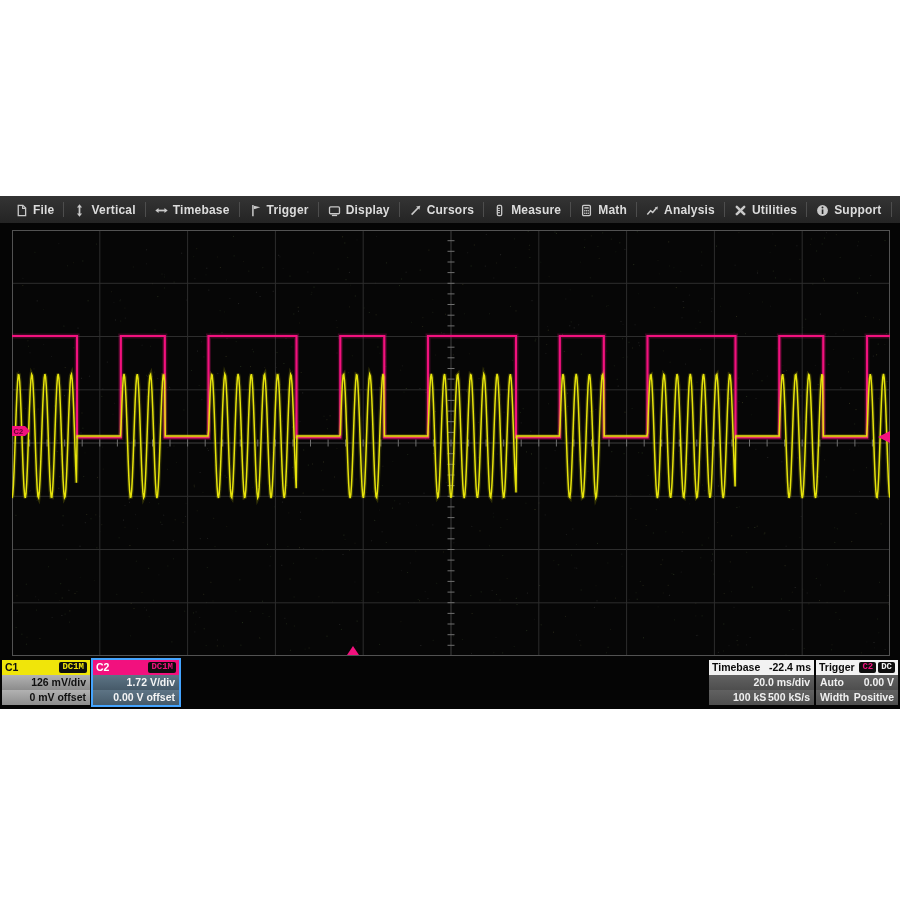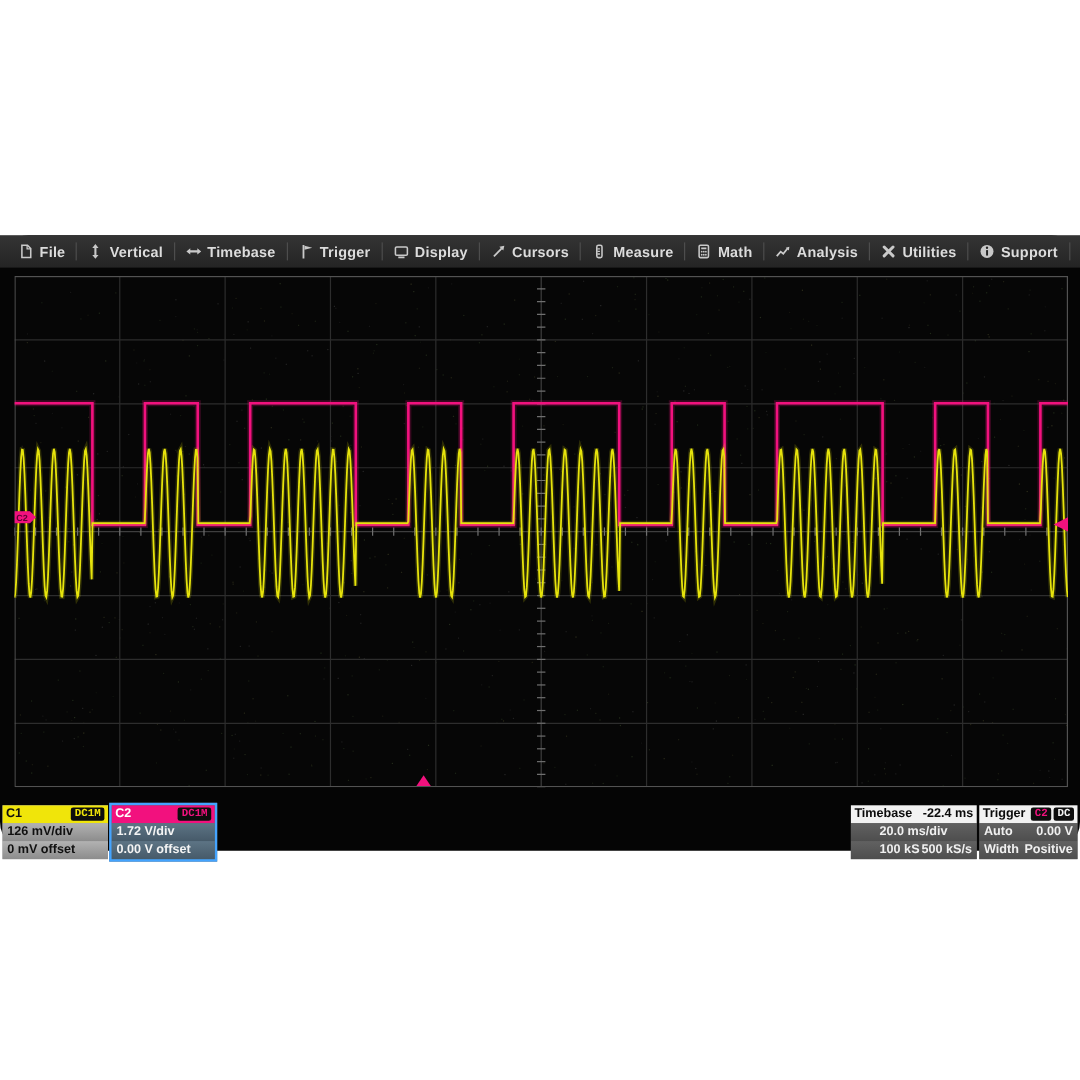--- a/index.html
+++ b/index.html
@@ -1,40 +1,40 @@
 <!DOCTYPE html>
 <html><head>
 <meta charset="utf-8">
 <style>
   * { margin:0; padding:0; box-sizing:border-box; }
   html,body { width:900px; height:900px; background:#ffffff; font-family:"Liberation Sans", sans-serif; }
   .screen { position:relative; width:900px; height:900px; background:#fff; overflow:hidden; }
 
-  .scope { position:absolute; left:0; top:196px; width:900px; height:513px; background:#050505;border-radius:24px; }
+  .scope { position:absolute; left:0; top:196px; width:900px; height:513px; background:#050505; }
 
   
   .menubar { position:absolute; left:0; top:0; width:900px; height:27px;
              background:linear-gradient(#343434,#242424);
              display:flex; align-items:center; padding-left:6px; }
   .mi { display:flex; align-items:center; height:27px; padding:0 9px; cursor:default; }
   .mi .ic { width:13px; height:13px; margin-right:5px; display:inline-block; }
   .mi .lbl { font-size:12px; font-weight:700; color:#dcdcdc; letter-spacing:.2px; }
   .msep { width:1px; height:15px; background:#4d4d4d; }
 
   
   .plot { position:absolute; left:12px; top:34px; width:878px; height:426px; background:#060606; }
   .plot svg { display:block; }
 
   
   .descrow { position:absolute; left:0; top:461px; width:900px; height:52px; }
-  .dbox { position:absolute; overflow:hidden; font-weight:700;margin-top:11px; }
+  .dbox { position:absolute; overflow:hidden; font-weight:700; }
   .dhdr { height:15px; display:flex; justify-content:space-between; align-items:center;
           padding:0 3px; font-size:10.5px; line-height:15px; }
   .drow { height:15px; font-size:10.5px; line-height:15px; padding:0 4px; }
-  .dright { text-align:left; }
+  .dright { text-align:right; }
   .dflex { display:flex; justify-content:space-between;text-align:center; }
   .badge { font-size:9px; font-weight:700; background:#0d0d0d; border-radius:2px;
            padding:0 3px; line-height:11px; height:11px;font-family:Liberation Mono, monospace; }
   .hbadges { display:flex; gap:2px; }
 
   .c1box { left:2px; top:3px; width:88px; height:45px; background:#9c9c9c; }
   .c1box .dhdr { background:#f0e50a; color:#101010; }
   .c1box .badge { color:#f0e50a; }
   .c1box .drow { background:linear-gradient(#b2b2b2,#8c8c8c); color:#101010; }
 

